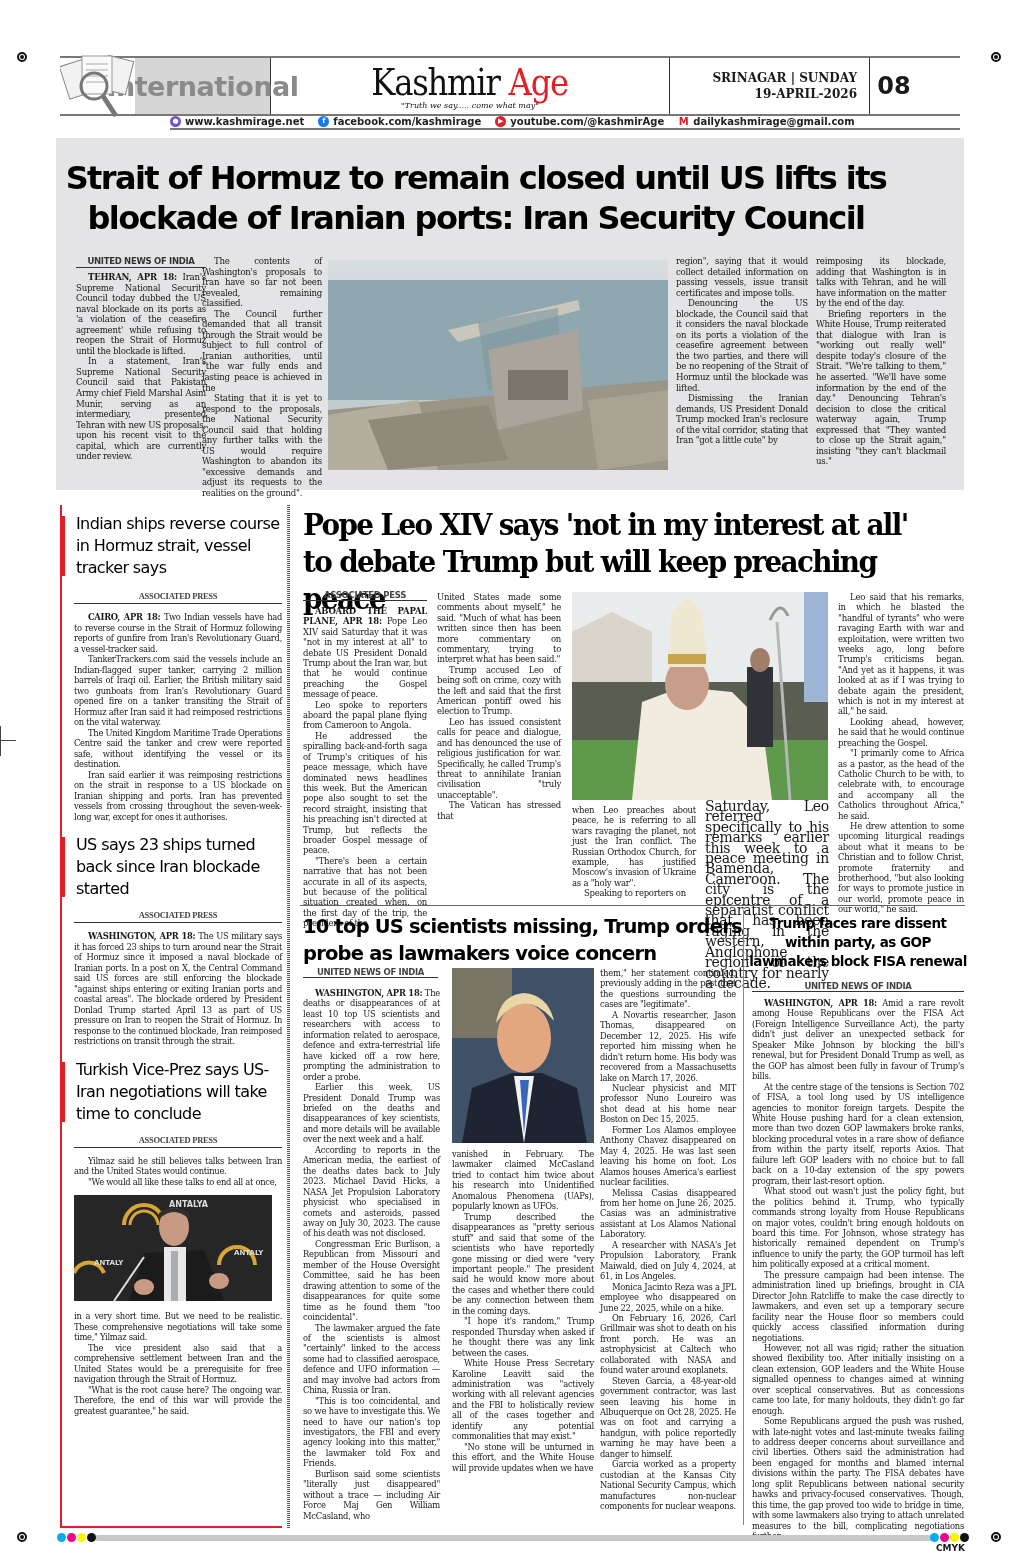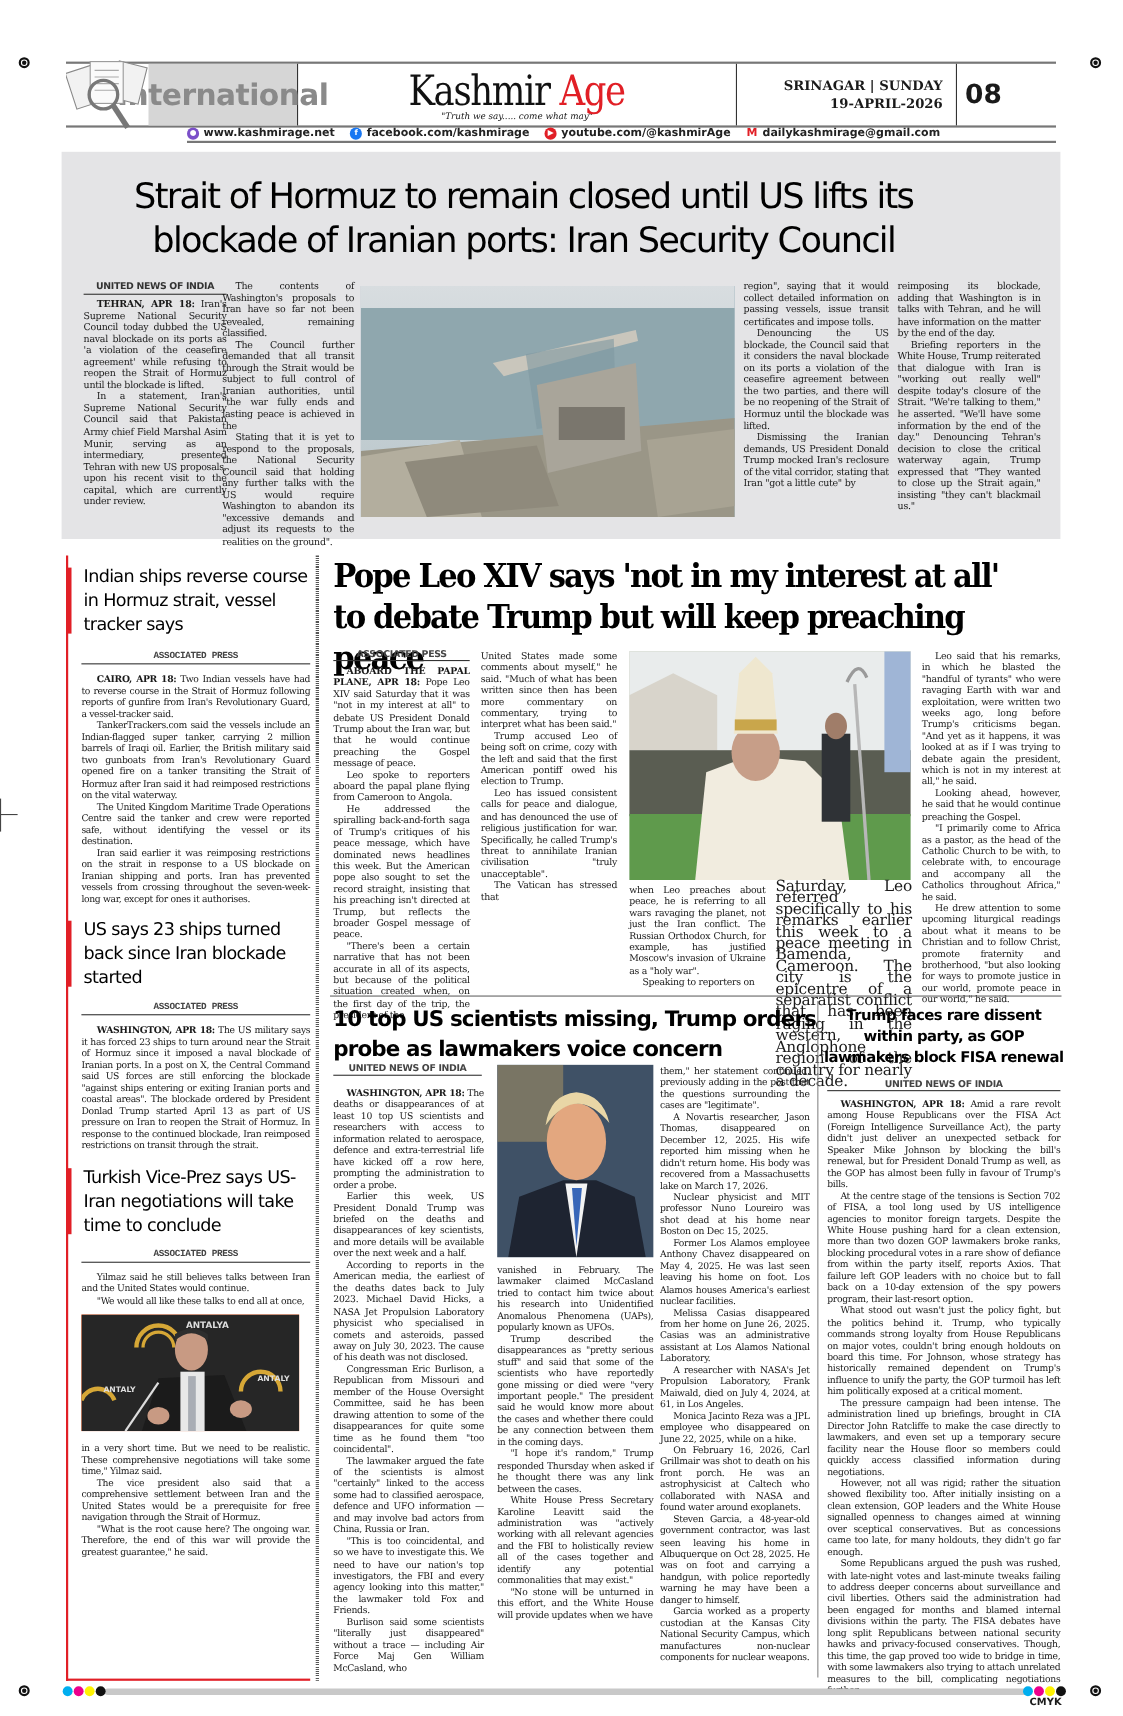--- a/index.html
+++ b/index.html
@@ -22,32 +22,32 @@
   .mh-logo .tagline { font-size: 8px; font-style: italic; margin-top: 0px; color: #111; }
   .mh-date { width: 200px; border-right: 1px solid #333; display: flex; flex-direction: column; align-items: flex-end; justify-content: center; padding-right: 12px; font-family: "DejaVu Serif", serif; font-weight: bold; font-size: 12px; line-height: 16px; transform-origin: right; }
   .mh-page { width: 48px; display: flex; align-items: center; justify-content: center; font-family: "DejaVu Sans", sans-serif; font-weight: bold; font-size: 24px; }
 
   .social-bar { position: absolute; left: 170px; top: 114px; width: 790px; height: 16px; border-bottom: 2px solid #777; display: flex; align-items: center; gap: 6px; font-family: "DejaVu Sans", sans-serif; font-weight: bold; font-size: 10px; color: #222; }
   .social-bar .ico { width: 11px; height: 11px; border-radius: 50%; display: inline-flex; align-items: center; justify-content: center; color: #fff; font-size: 7px; }
   .social-item { display: flex; align-items: center; gap: 4px; margin-right: 8px; }
 
   
   .lead { position: absolute; left: 56px; top: 138px; width: 908px; height: 352px; background: #e4e4e6; }
-  .lead-headline { position: absolute; left: 0; top: 20px; width: 840px; text-align: center; font-family: "DejaVu Sans", sans-serif; font-weight: normal; font-size: 32px; line-height: 40px; letter-spacing: -1.6px; color: #000; }
+  .lead-headline { position: absolute; left: 0; top: 20px; width: 840px; text-align: center; font-family: "DejaVu Sans", sans-serif; font-weight: bold; font-size: 32px; line-height: 40px; letter-spacing: -1.6px; color: #000; }
   .lead-credit { position: absolute; left: 20px; top: 118px; width: 130px; font-family: "DejaVu Sans", sans-serif; font-weight: bold; font-size: 8.5px; letter-spacing: -0.3px; text-align: center; border-bottom: 1px solid #333; padding-bottom: 1px; color: #333; }
   .col { position: absolute; font-size: 8.6px; line-height: 10.55px; text-align: justify; letter-spacing: -0.25px; color: #1a1a1a; }
   .col p { text-indent: 12px; }
   .dateline { font-weight: bold; }
   .lead-photo { position: absolute; left: 272px; top: 122px; width: 340px; height: 210px; overflow: hidden; background: #9eb3bd; }
 
   
   .leftcol { position: absolute; left: 60px; top: 505px; width: 222px; height: 1023px; border-left: 2px solid #e11f26; border-bottom: 2px solid #e11f26; }
   .side-hl { position: relative; padding-left: 14px; font-family: "DejaVu Sans", sans-serif; font-size: 16px; line-height: 22px; font-weight: normal; letter-spacing: -0.6px; color: #000; }
   .side-hl::before { content: ""; position: absolute; left: -2px; top: 3px; width: 5px; height: calc(100% - 6px); background: #e11f26; }
-  .credit-line { font-family: Liberation Mono, monospace; font-weight: bold; font-size: 8.5px; letter-spacing: -0.3px; text-align: center; border-bottom: 1px solid #333; padding-bottom: 2px; color: #444; margin: 0 0 0 12px; }
+  .credit-line { font-family: Liberation Serif, serif; font-weight: bold; font-size: 8.5px; letter-spacing: -0.3px; text-align: center; border-bottom: 1px solid #333; padding-bottom: 2px; color: #444; margin: 0 0 0 12px; }
   .divider-v { position: absolute; left: 287px; top: 505px; width: 3px; height: 1023px; background: repeating-linear-gradient(0deg, #555 0 1px, #fff 1px 2px); }
   .side-body { position: relative; margin-left: 12px; font-size: 8.4px; line-height: 10.5px; text-align: justify; letter-spacing: -0.3px; }
   .side-body p { text-indent: 14px; }
   .turk-photo { margin: 8px 0 10px 12px; width: 198px; height: 106px; background: #c2410c; position: relative; overflow: hidden; }
 
   
   .pope-hl { position: absolute; left: 303px; top: 506px; width: 660px; font-family: "DejaVu Serif", serif; font-size: 30px; line-height: 37px; letter-spacing: -1.8px; color: #000; transform: scaleX(0.93); transform-origin: left; }
   .pope-credit { position: absolute; left: 303px; top: 590px; width: 124px; font-family: "DejaVu Sans", sans-serif; font-weight: bold; font-size: 8.5px; letter-spacing: -0.3px; text-align: center; border-bottom: 1px solid #333; color: #444; }
   .pope-photo { position: absolute; left: 572px; top: 592px; width: 256px; height: 208px; background: #cfd4c8; overflow: hidden; }
 

